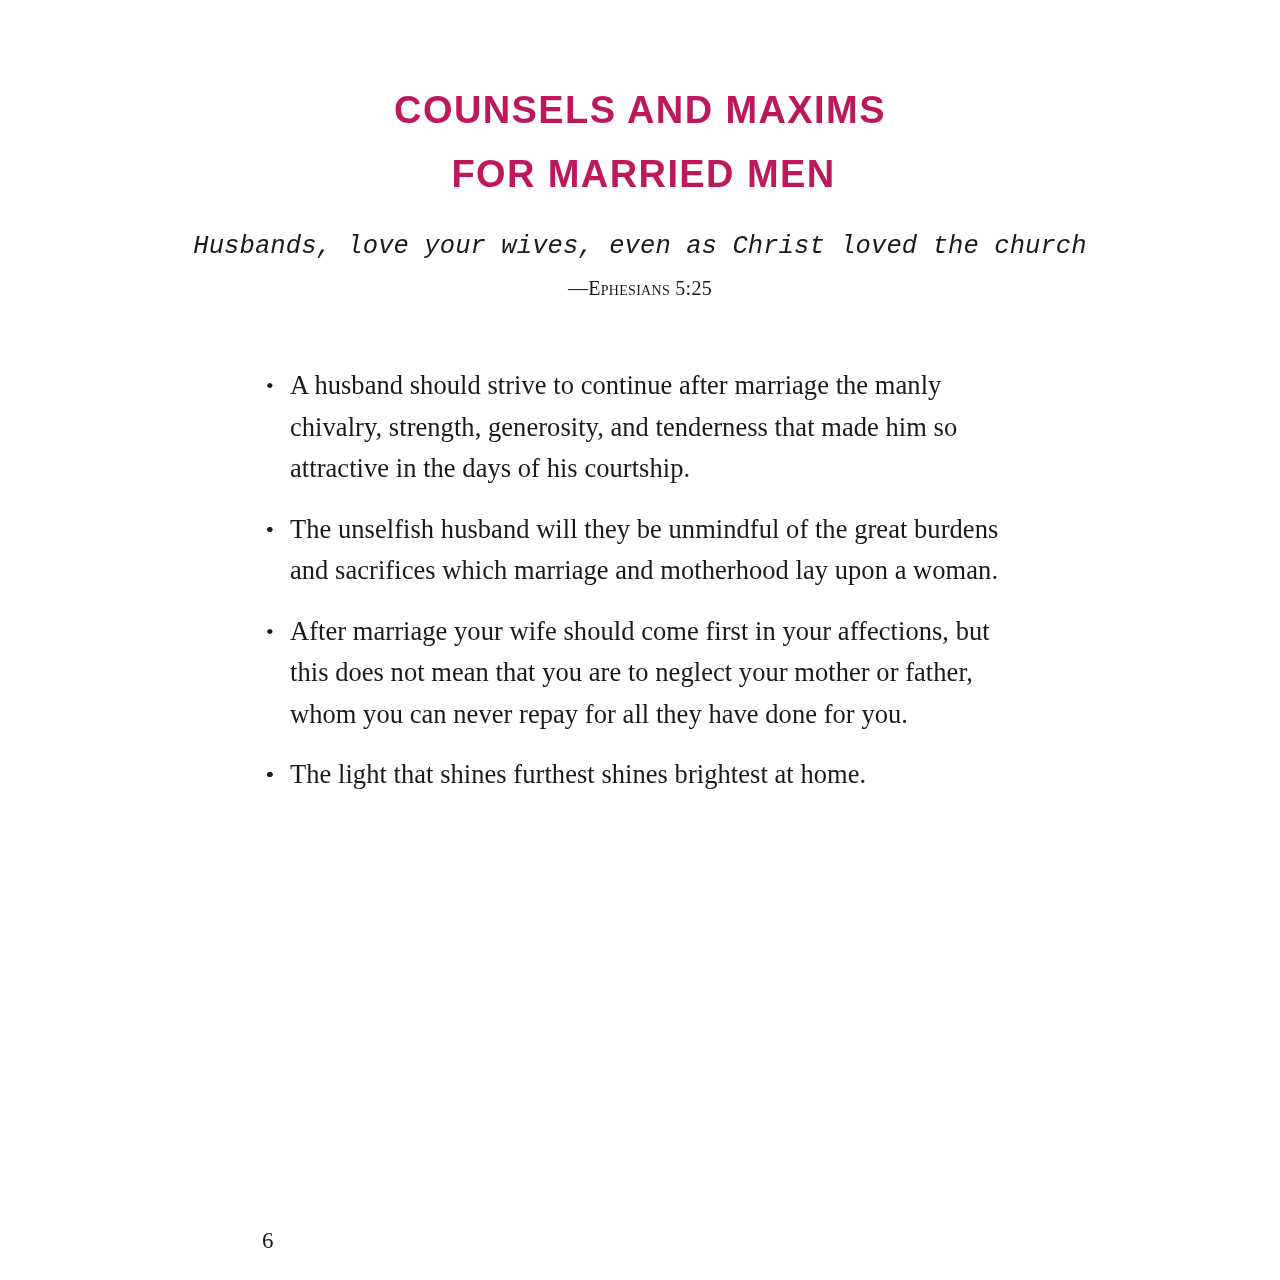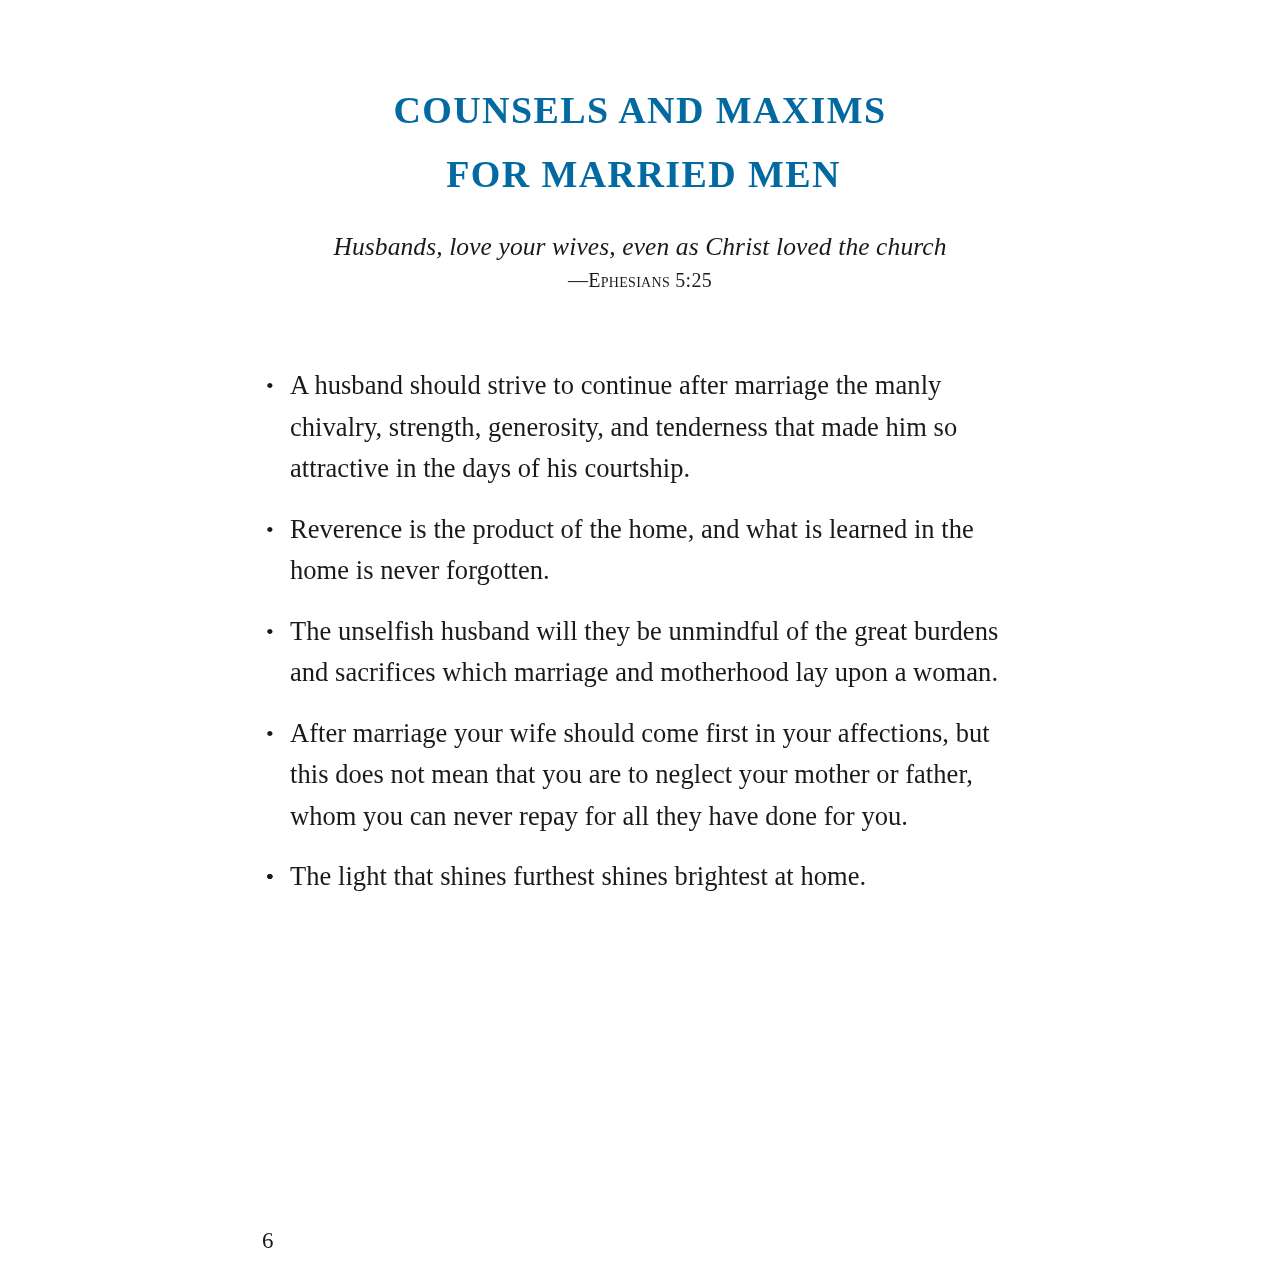--- a/index.html
+++ b/index.html
@@ -25,22 +25,22 @@
   
   .title-block {
     position: absolute;
     top: 78px;
     left: 0;
     width: 1280px;
     text-align: center;
   }
   .title-line {
     display: block;
-    color: #0369a1;
-    font-family: Liberation Serif, serif;
+    color: #be185d;
+    font-family: Liberation Sans, sans-serif;
     font-weight: 700;
     font-size: 38px;
     letter-spacing: 1.4px;
     line-height: 64px;
     font-variant: small-caps;
     text-transform: uppercase;
     white-space: nowrap;
   }
   .title-line.line2 {
     font-size: 38px;
@@ -56,24 +56,25 @@
     text-align: center;
   }
   .epigraph-line {
     display: block;
     font-style: italic;
     font-size: 25.5px;
     line-height: 41px;
     color: #1a1a1a;
     letter-spacing: 0.1px;
     white-space: nowrap;
+    font-family: Liberation Mono, monospace;
   }
   .attribution {
     display: block;
-    margin-top: 0;
+    margin-top: 8px;
     font-size: 20px;
     line-height: 27px;
     letter-spacing: 0.3px;
     font-variant: small-caps;
     color: #1a1a1a;
     white-space: nowrap;
   }
   .attribution .dash { font-variant: normal; }
 
   
@@ -130,21 +131,20 @@
 
   <div class="maxims">
 
     <div class="maxim">
       <span class="bullet">•</span>
       <span>A husband should strive to continue after marriage the manly chivalry, strength, generosity, and tenderness that made him so attractive in the days of his courtship.</span>
     </div>
 
     <div class="maxim">
       <span class="bullet">•</span>
-      <span>Reverence is the product of the home, and what is learned in the home is never forgotten.</span>
     </div>
 
     <div class="maxim">
       <span class="bullet">•</span>
       <span>The unselfish husband will they be unmindful of the great burdens and sacrifices which marriage and motherhood lay upon a woman.</span>
     </div>
 
     <div class="maxim">
       <span class="bullet">•</span>
       <span>After marriage your wife should come first in your affections, but this does not mean that you are to neglect your mother or father, whom you can never repay for all they have done for you.</span>

